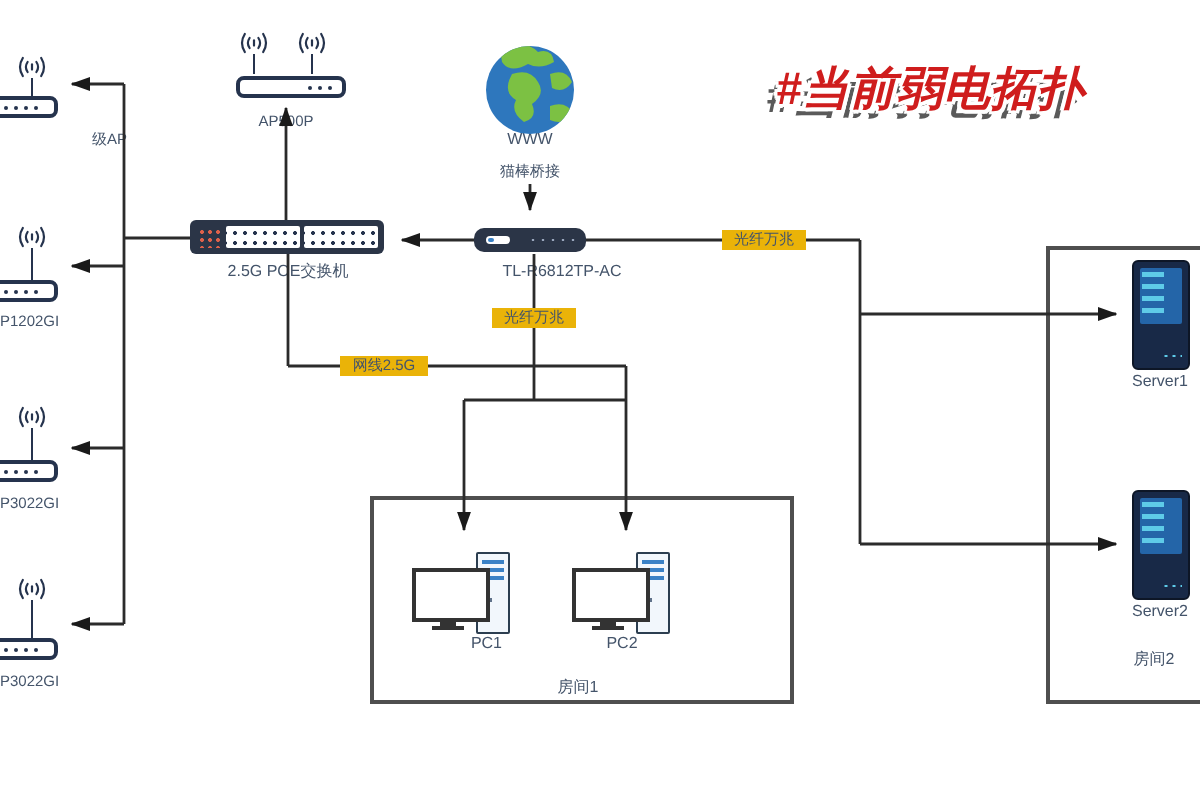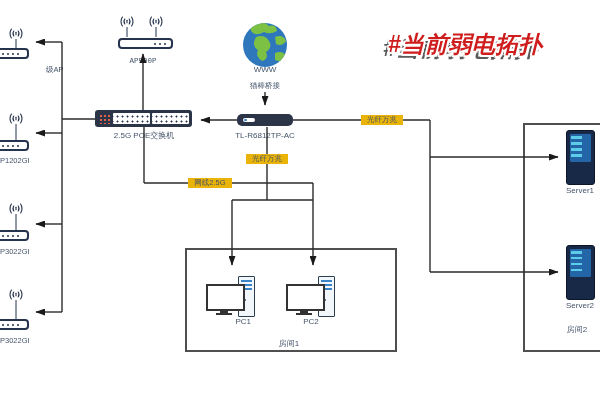--- a/index.html
+++ b/index.html
@@ -133,36 +133,36 @@
   <div class="lbl big" style="left:245px;top:66px;width:40px;">WWW</div>
   <div class="lbl" style="left:245px;top:82px;width:40px;">猫棒桥接</div>
 
   <div class="title">#当前弱电拓扑</div>
 
   <div class="ap-bar wide" style="left:118px;top:38px;">
     <span class="dot"></span>
       <span class="dot"></span>
       <span class="dot"></span>
   </div>
-  <div class="lbl" style="left:117px;top:57px;width:52px;font-family:Liberation Mono, monospace;">AP500P</div>
+  <div class="lbl" style="left:117px;top:57px;width:52px;">AP500P</div>
 
   <div class="switch">
     <div class="poe-grid"></div>
     <div class="port-bank"></div>
     <div class="port-bank"></div>
   </div>
   <div class="lbl big" style="left:98px;top:132px;width:92px;">2.5G POE交换机</div>
 
   <div class="router">
     <div class="pill">
         <i></i>
       </div>
     <div class="rdots"></div>
   </div>
-  <div class="lbl big" style="left:229px;top:132px;width:72px;">TL-R6812TP-AC</div>
+  <div class="lbl big" style="left:245px;top:132px;width:72px;">TL-R6812TP-AC</div>
 
   <div class="ap-bar" style="left:-8px;top:48px;">
     <span class="dot"></span>
       <span class="dot"></span>
       <span class="dot"></span>
       <span class="dot"></span>
   </div>
   <div class="lbl" style="left:0px;top:66px;width:30px;text-align:left;margin-left:46px;">级AP</div>
 
   <div class="ap-bar" style="left:-8px;top:140px;">
@@ -184,21 +184,21 @@
   <div class="ap-bar" style="left:-8px;top:319px;">
     <span class="dot"></span>
       <span class="dot"></span>
       <span class="dot"></span>
       <span class="dot"></span>
   </div>
   <div class="lbl" style="left:0px;top:337px;width:34px;text-align:left;">P3022GI</div>
 
   <div class="link-lbl" style="left:361px;top:115px;width:38px;">光纤万兆</div>
   <div class="link-lbl" style="left:246px;top:154px;width:38px;">光纤万兆</div>
-  <div class="link-lbl" style="left:188px;top:178px;width:40px;">网线2.5G</div>
+  <div class="link-lbl" style="left:170px;top:178px;width:40px;">网线2.5G</div>
 
   <div class="tower" style="left:238px;top:276px;">
     <div class="tstripes"></div>
       <div class="tdot"></div>
   </div>
   <div class="monitor" style="left:206px;top:284px;"></div>
   <div class="stand" style="left:220px;top:309px;"></div>
   <div class="base" style="left:216px;top:313px;"></div>
   <div class="lbl big" style="left:211px;top:318px;width:40px;text-align:right;">PC1</div>
 

